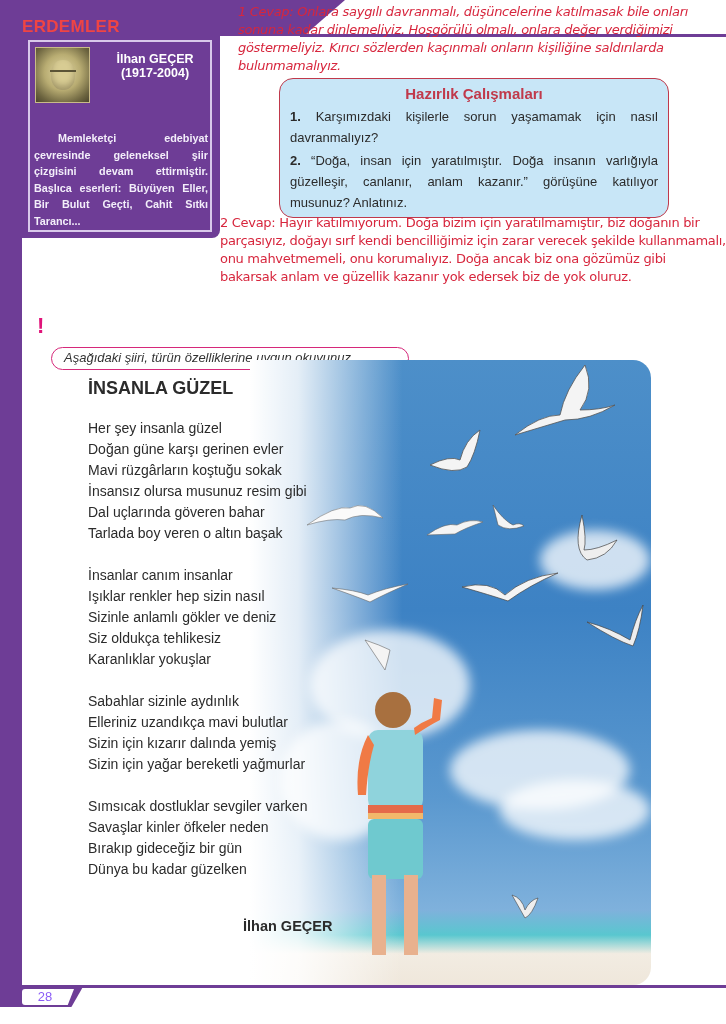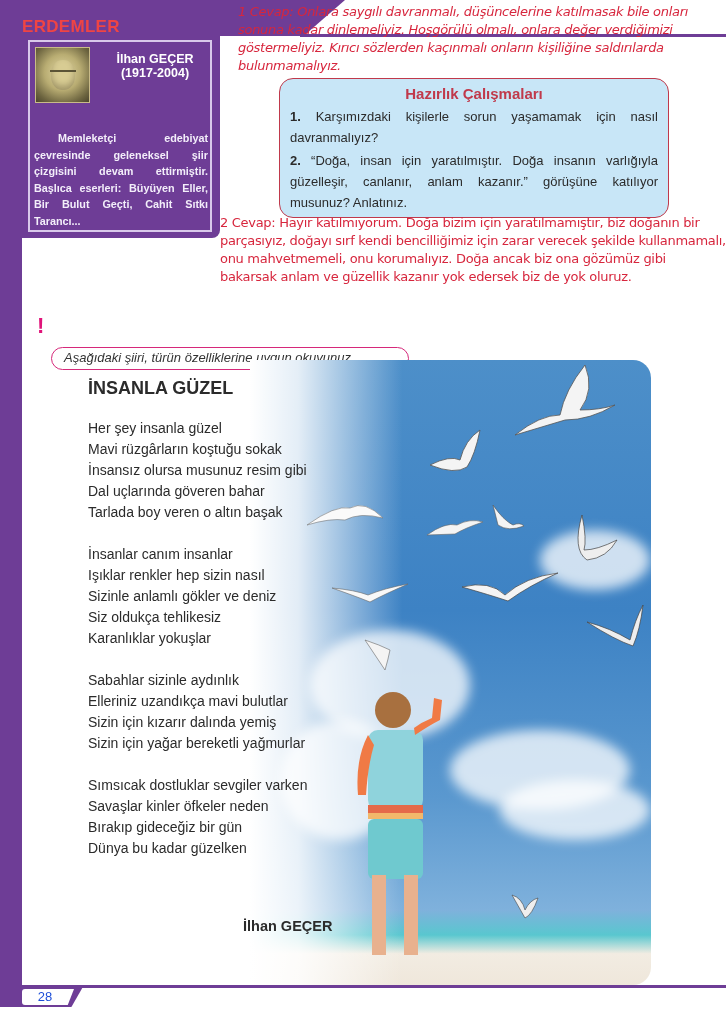--- a/index.html
+++ b/index.html
@@ -25,21 +25,21 @@
   .purple-rule-bottom {
     position: absolute; left: 0; top: 985px; width: 726px; height: 3px; background: #6e3d96;
   }
   .page-tab {
     position: absolute; left: 0; top: 985px; width: 84px; height: 22px; background: #6e3d96;
     clip-path: polygon(0 0, 100% 0, 85% 100%, 0 100%);
   }
   .page-num {
     position: absolute; left: 22px; top: 989px; width: 52px; height: 16px; background: #fff;
     clip-path: polygon(0 0, 100% 0, 88% 100%, 0 100%);
-    font-size: 13px; color: #1d4ed8; text-align: center; line-height: 16px; padding-right: 6px;
+    font-size: 13px; color: #8b5cf6; text-align: center; line-height: 16px; padding-right: 6px;
     border-radius: 3px 0 0 3px;
   }
 
   .section-title {
     position: absolute; left: 22px; top: 17px; font-size: 17px; font-weight: bold; color: #ef4444;
     letter-spacing: 0.3px;
   }
 
   .author-card {
     position: absolute; left: 28px; top: 40px; width: 184px; height: 192px;
@@ -218,20 +218,21 @@
     <rect x="18" y="139" width="55" height="60" rx="6" fill="#6fc9cf"></rect>
     <rect x="22" y="195" width="14" height="80" fill="#e8b18e"></rect>
     <rect x="54" y="195" width="14" height="80" fill="#e8b18e"></rect>
   </svg>
 </div>
 
 <div class="poem-title">İNSANLA GÜZEL</div>
 <div class="poem">
   <div class="stanza">
     <div>Her şey insanla güzel</div>
+    <div>Doğan güne karşı gerinen evler</div>
     <div>Mavi rüzgârların koştuğu sokak</div>
     <div>İnsansız olursa musunuz resim gibi</div>
     <div>Dal uçlarında göveren bahar</div>
     <div>Tarlada boy veren o altın başak</div>
   </div>
   <div class="stanza">
     <div>İnsanlar canım insanlar</div>
     <div>Işıklar renkler hep sizin nasıl</div>
     <div>Sizinle anlamlı gökler ve deniz</div>
     <div>Siz oldukça tehlikesiz</div>

